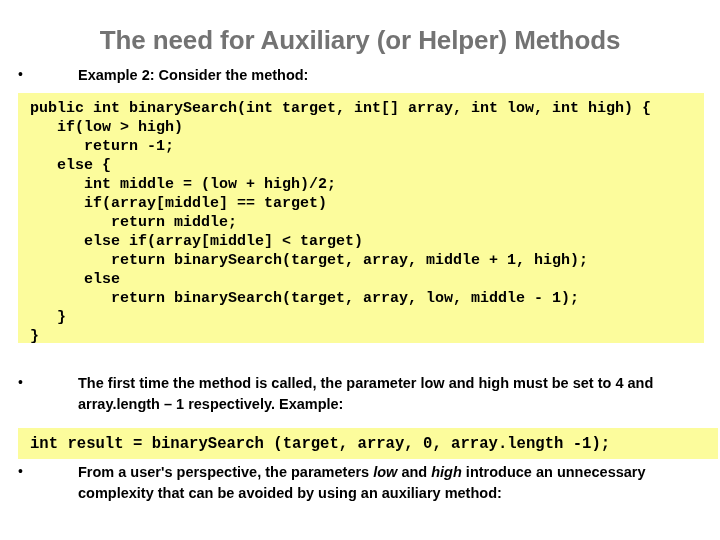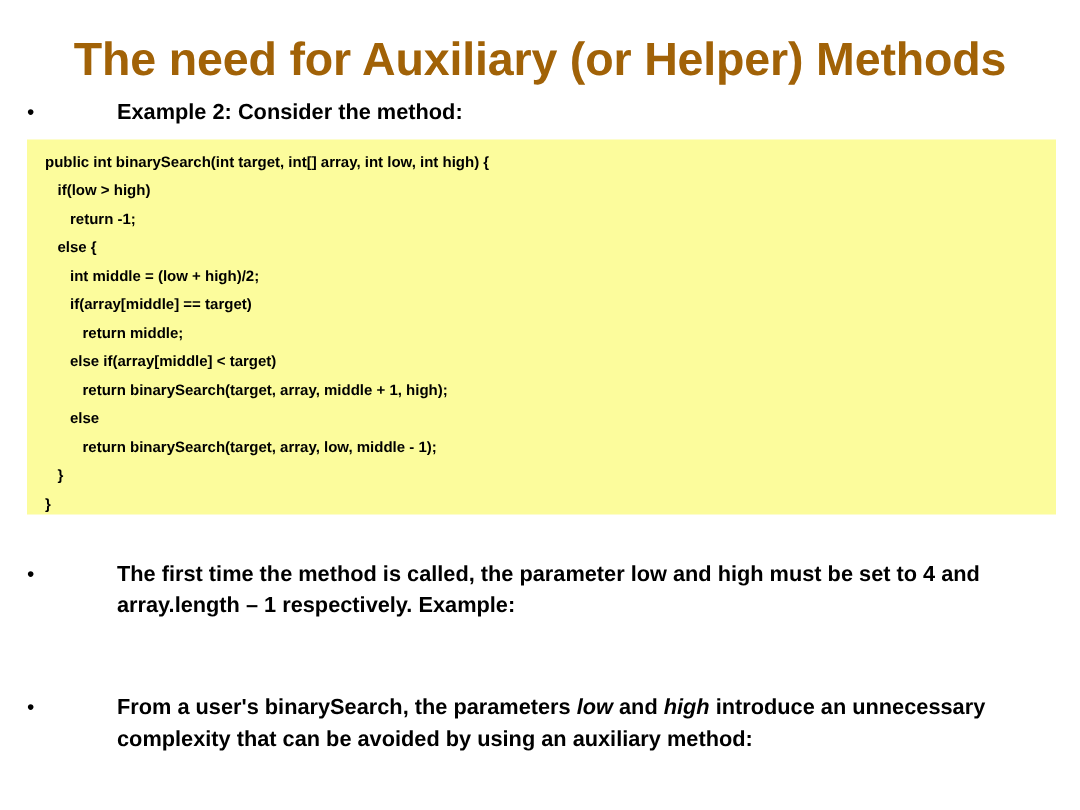--- a/index.html
+++ b/index.html
@@ -22,23 +22,23 @@
     background: #ffffff;
   }
 
   
   .slide-title {
     position: absolute;
     left: 0;
     top: 26px;
     width: 720px;
     text-align: center;
-    font-size: 31px;
+    font-size: 26px;
     font-weight: bold;
-    color: #a16207;
+    color: #737373;
     letter-spacing: -0.1px;
     line-height: 28px;
     white-space: nowrap;
   }
 
   
   .bullet {
     position: absolute;
     display: block;
   }
@@ -76,22 +76,22 @@
   }
   .code-block.primary {
     left: 18px;
     top: 93px;
     width: 686px;
     height: 250px;
     padding: 6px 0 0 12px;
   }
   .code-block.primary pre {
     margin: 0;
-    font-family: Liberation Sans, sans-serif;
-    font-size: 10px;
+    font-family: Liberation Mono, monospace;
+    font-size: 15px;
     font-weight: bold;
     line-height: 19px;
     color: #000000;
     white-space: pre;
     letter-spacing: 0px;
   }
 
   .code-block.secondary {
     left: 18px;
     top: 428px;
@@ -137,19 +137,22 @@
          return binarySearch(target, array, low, middle - 1);
    }
 }</pre>
   </div>
 
   <div class="bullet b2">
     <span class="dot">•</span>
     <span class="btext">The first time the method is called, the parameter low and high must be set to 4 and array.length – 1 respectively. Example:</span>
   </div>
 
+  <div class="code-block secondary">
+    <pre>int result = binarySearch (target, array, 0, array.length -1);</pre>
+  </div>
 
   <div class="bullet b3">
     <span class="dot">•</span>
-    <span class="btext"><span>From a user's binarySearch, the parameters </span><i>low</i><span> and </span><i>high</i><span> introduce an unnecessary complexity that can be avoided by using an auxiliary method:</span></span>
+    <span class="btext"><span>From a user's perspective, the parameters </span><i>low</i><span> and </span><i>high</i><span> introduce an unnecessary complexity that can be avoided by using an auxiliary method:</span></span>
   </div>
 
 </div>
 
 </body></html>

